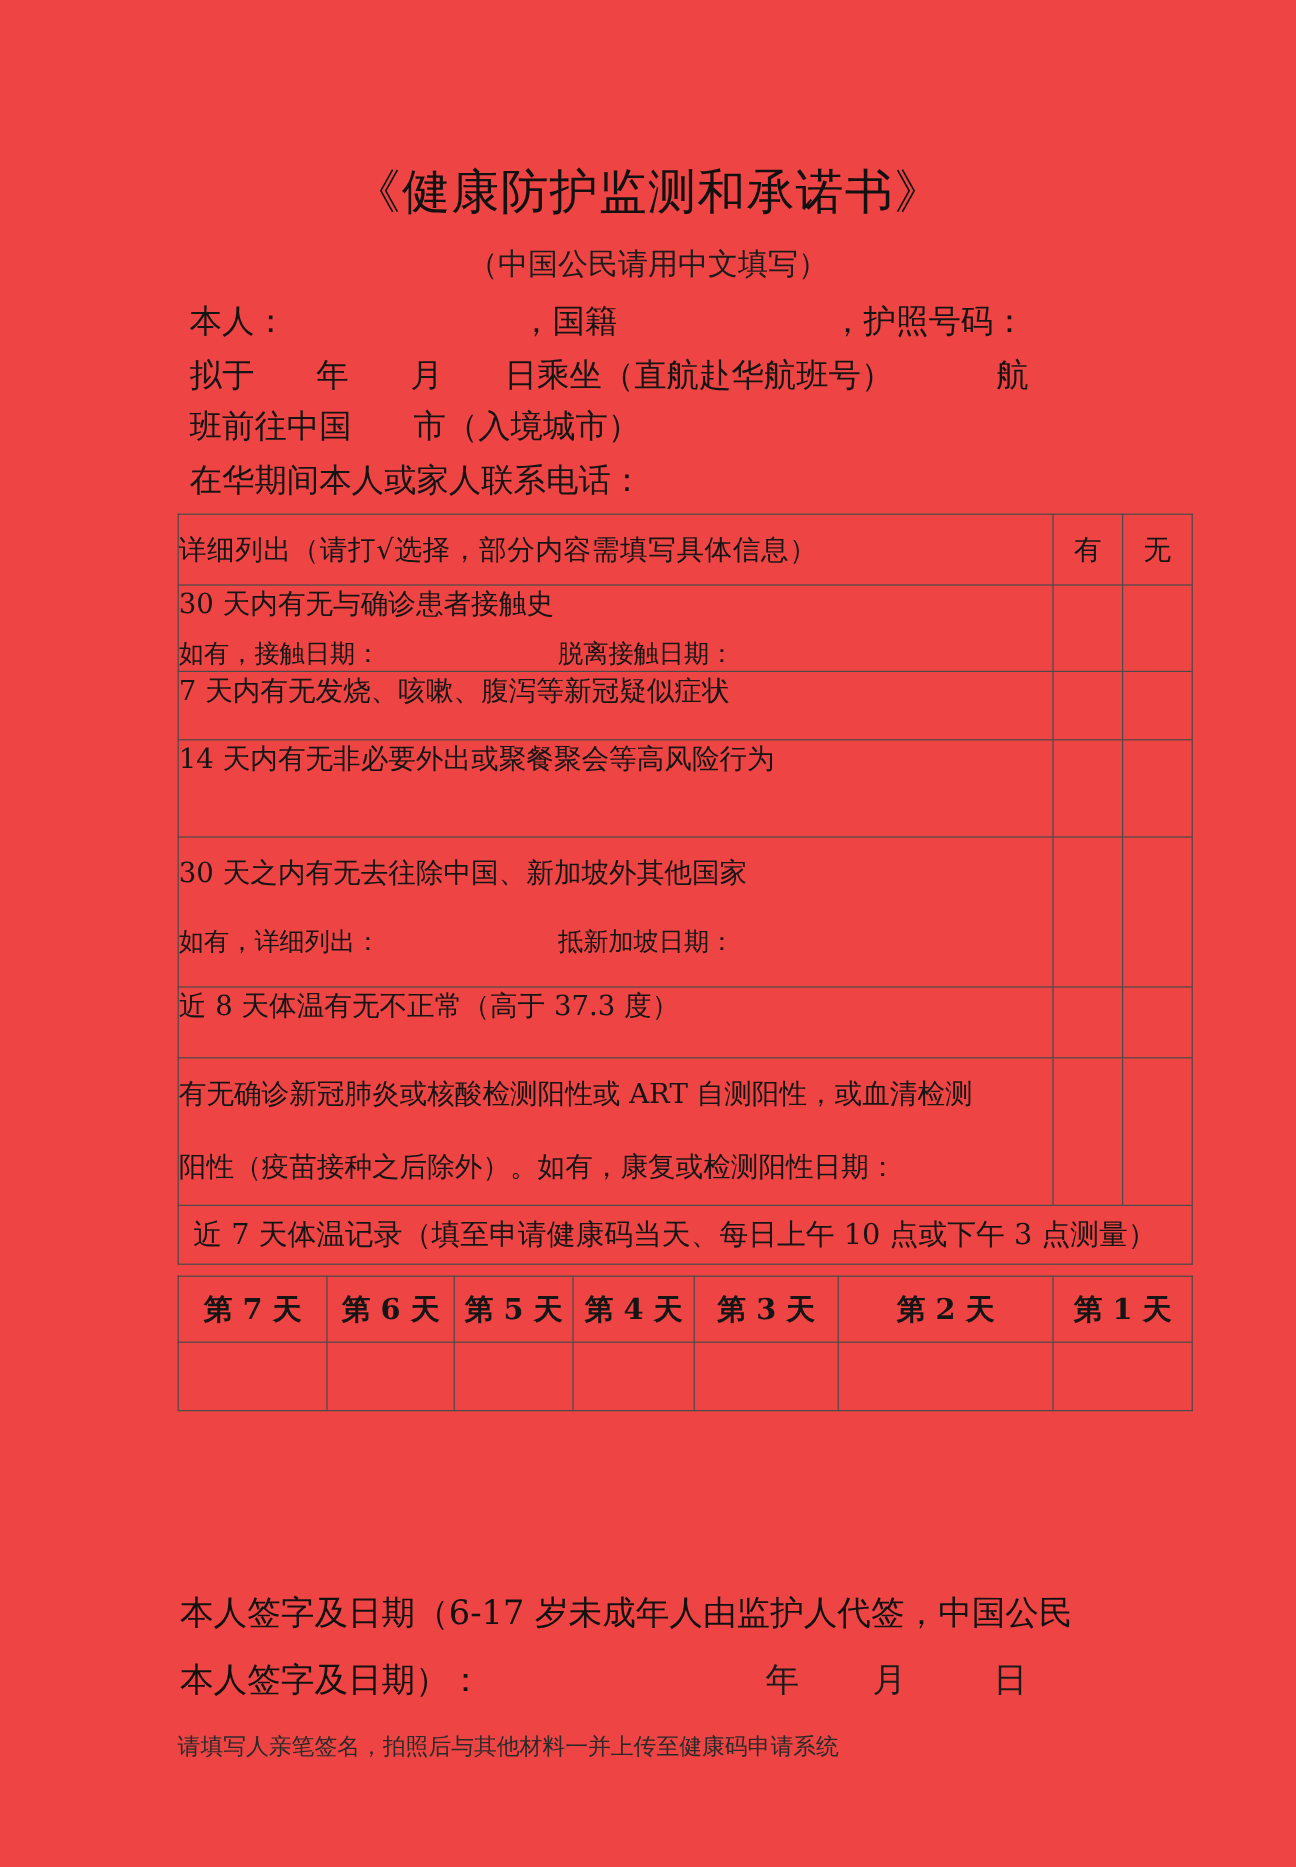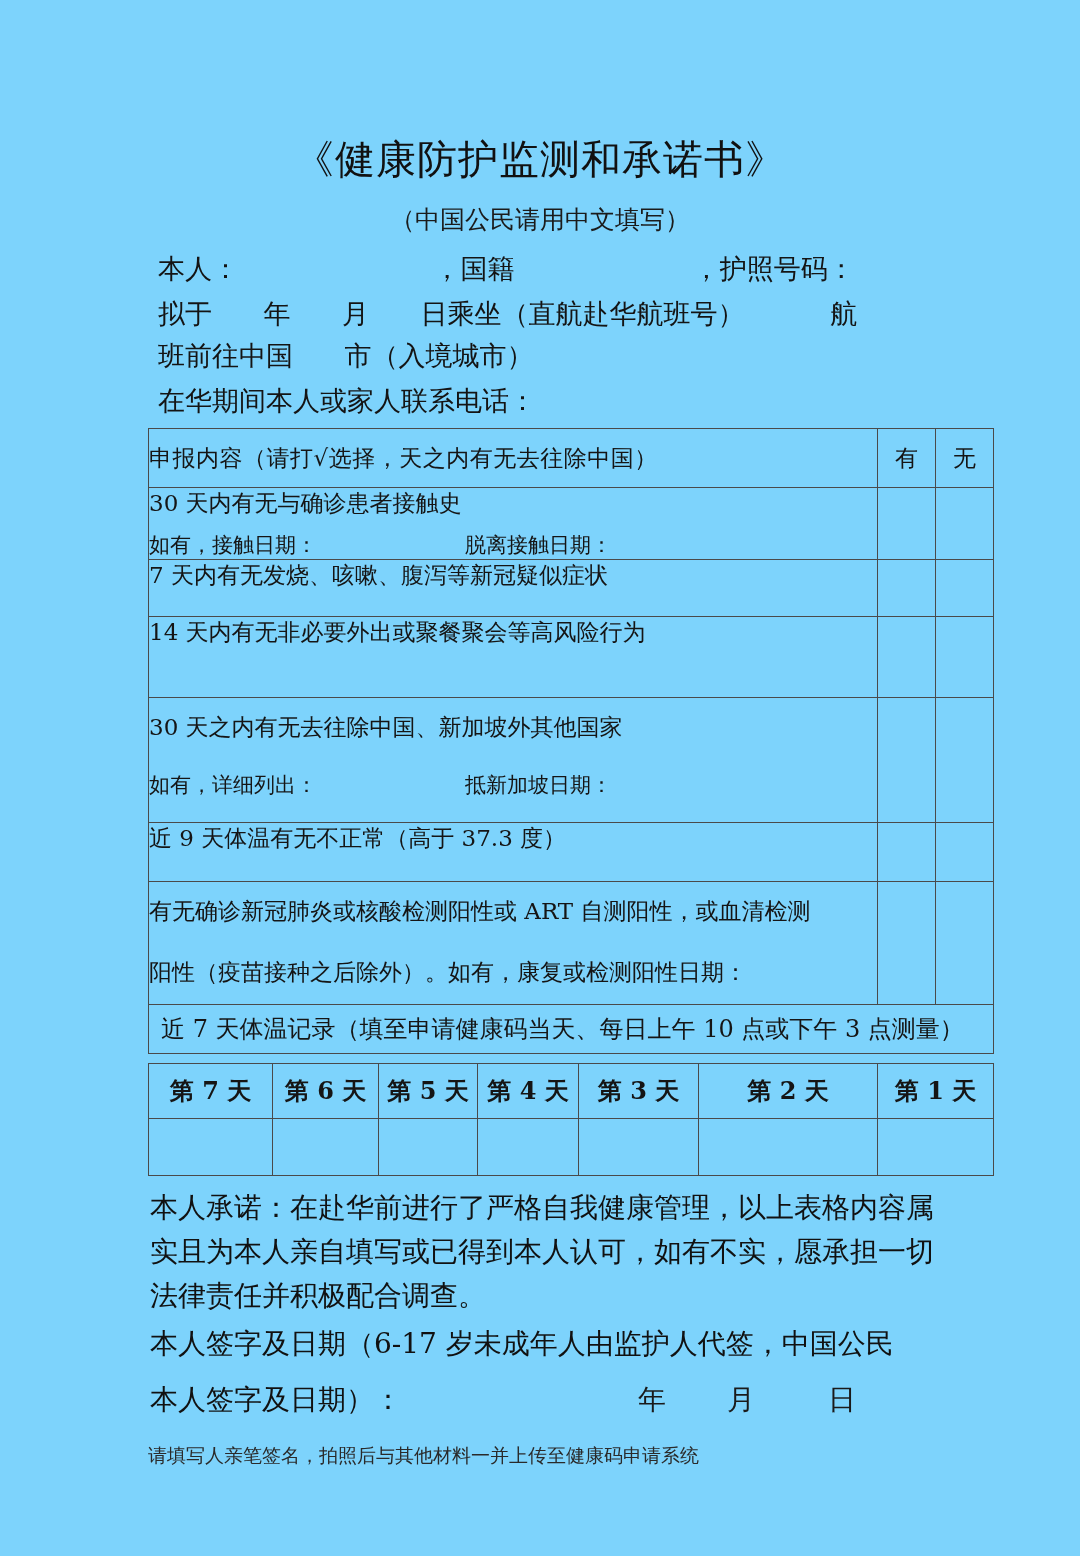--- a/index.html
+++ b/index.html
@@ -12,21 +12,21 @@
     height: 1556px;
     position: relative;
     font-family: "DejaVu Serif", "Liberation Serif", serif;
     color: #1a1a1a;
     overflow: hidden;
   }
 
   .page {
     position: absolute;
     inset: 0;
-    background: #7dd3fc;
+    background: #ef4444;
   }
 
   
   .doc-title {
     position: absolute;
     top: 132px;
     left: 0;
     width: 1080px;
     text-align: center;
     font-size: 40px;
@@ -171,21 +171,21 @@
   <div class="hdr hdr-l4">在华期间本人或家人联系电话：</div>
 
   <table class="form-table">
     <colgroup>
       <col style="width:729px">
       <col class="col-yes">
       <col class="col-no">
     </colgroup>
     <tbody>
       <tr class="hdr-row">
-        <td class="hdr-main">申报内容（请打√选择，天之内有无去往除中国）</td>
+        <td class="hdr-main">详细列出（请打√选择，部分内容需填写具体信息）</td>
         <td class="hdr-yn">有</td>
         <td class="hdr-yn">无</td>
       </tr>
 
       <tr>
         <td class="cell-pad">
           <span class="q-line main">30 天内有无与确诊患者接触史</span>
           <span class="q-sub"><span>如有，接触日期：</span><span style="display:inline-block;width:148px"></span><span>脱离接触日期：</span></span>
         </td>
         <td></td>
@@ -212,21 +212,21 @@
         <td class="cell-pad" style="padding-top:14px;height:110px">
           <span class="q-line main" style="margin-bottom:28px">30 天之内有无去往除中国、新加坡外其他国家</span>
           <span class="q-sub"><span>如有，详细列出：</span><span style="display:inline-block;width:148px"></span><span>抵新加坡日期：</span></span>
         </td>
         <td></td>
         <td></td>
       </tr>
 
       <tr>
         <td class="cell-pad" style="height:58px">
-          <span class="q-line">近 9 天体温有无不正常（高于 37.3 度）</span>
+          <span class="q-line">近 8 天体温有无不正常（高于 37.3 度）</span>
         </td>
         <td></td>
         <td></td>
       </tr>
 
       <tr>
         <td class="cell-pad" style="padding-top:14px;height:108px">
           <span class="q-line main" style="margin-bottom:30px">有无确诊新冠肺炎或核酸检测阳性或 ART 自测阳性，或血清检测</span>
           <span class="q-line" style="font-size:23px">阳性（疫苗接种之后除外）。如有，康复或检测阳性日期：</span>
         </td>
@@ -265,21 +265,20 @@
         <td></td>
         <td></td>
         <td></td>
         <td></td>
         <td></td>
         <td></td>
       </tr>
     </tbody>
   </table>
 
-  <div class="pledge pledge-b">本人承诺：在赴华前进行了严格自我健康管理，以上表格内容属实且为本人亲自填写或已得到本人认可，如有不实，愿承担一切法律责任并积极配合调查。</div>
 
   <div class="sign sign-l1">本人签字及日期（6-17 岁未成年人由监护人代签，中国公民</div>
   <div class="sign sign-l2">本人签字及日期）：</div>
   <div class="date-y">年</div>
   <div class="date-m">月</div>
   <div class="date-d">日</div>
 
   <div class="foot-note">请填写人亲笔签名，拍照后与其他材料一并上传至健康码申请系统</div>
 
 </div>

